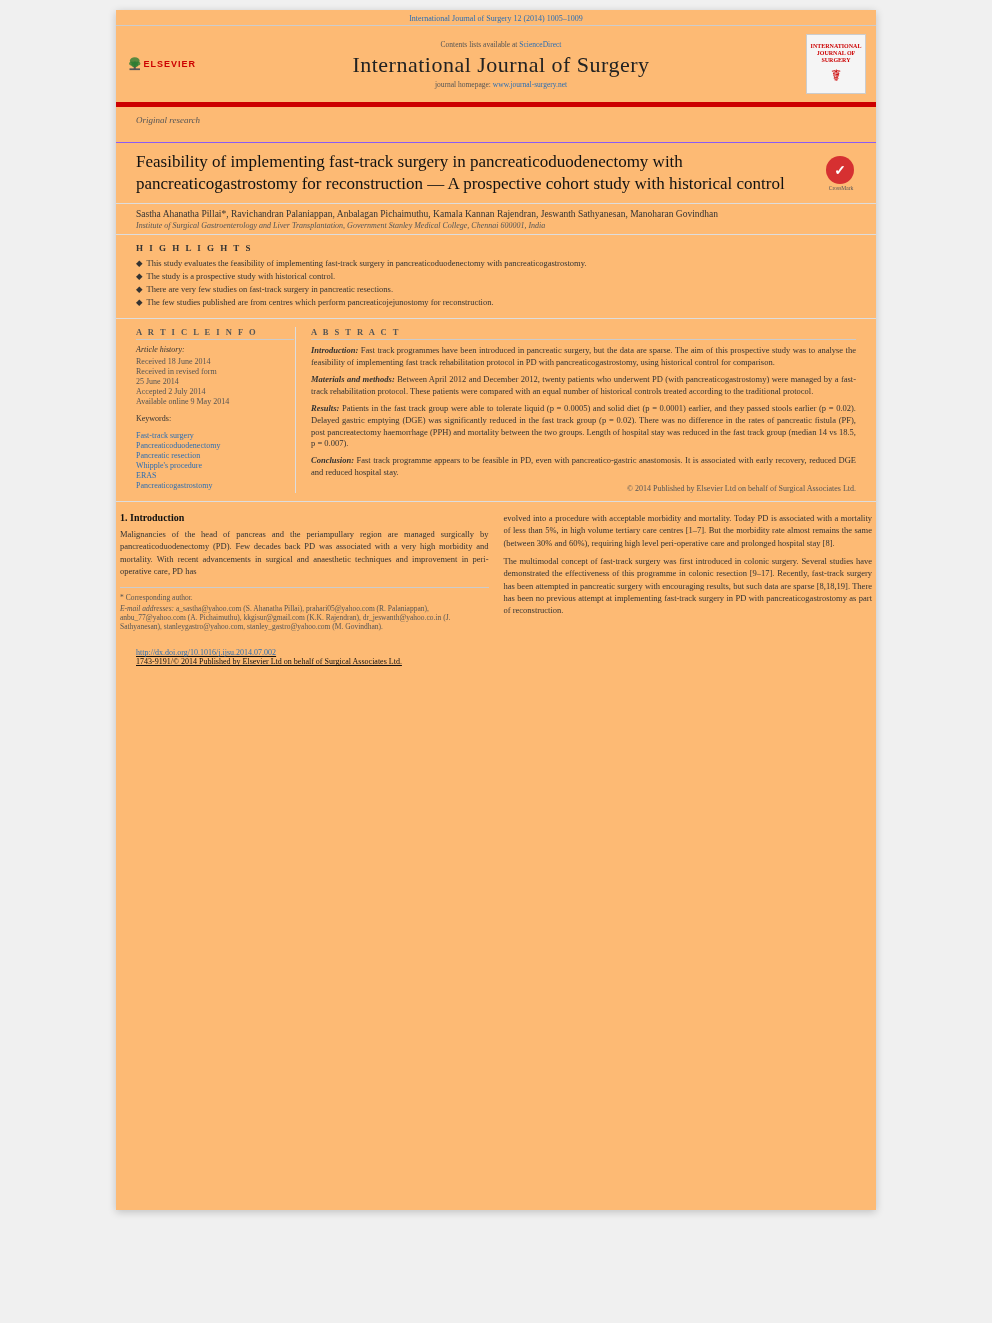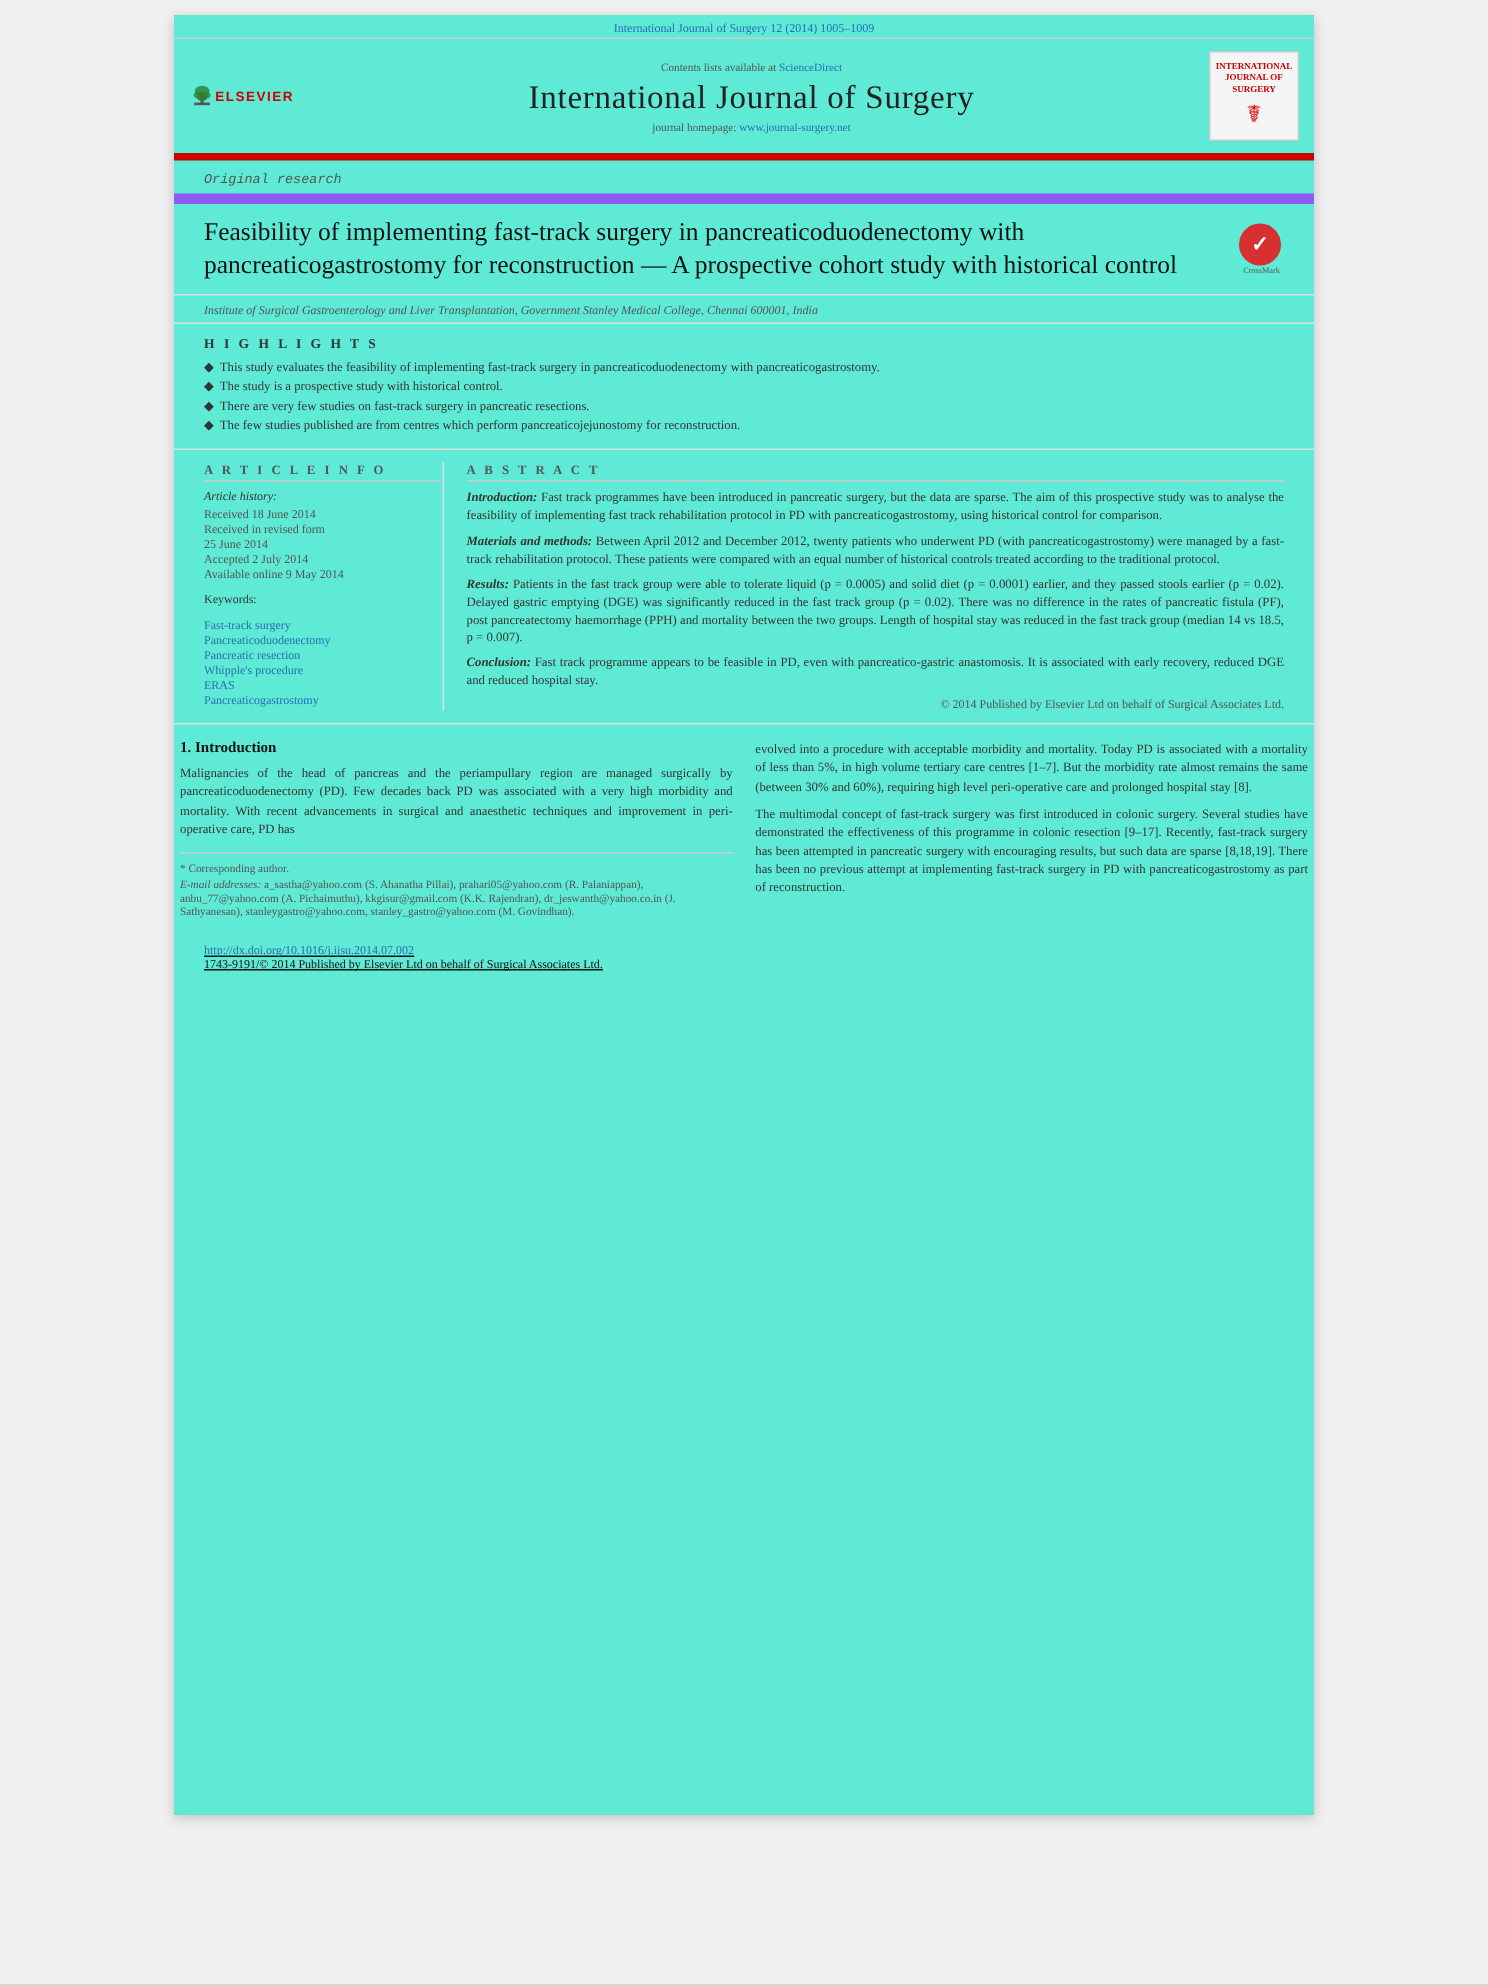--- a/index.html
+++ b/index.html
@@ -4,21 +4,21 @@
   <style>
     * { margin: 0; padding: 0; box-sizing: border-box; }
     body {
       background: #f0f0f0;
       font-family: 'Times New Roman', Times, serif;
       display: flex;
       justify-content: center;
       padding: 10px;
     }
     .page {
-      background: #5eead4;
+      background: #fdba74;
       width: 760px;
       min-height: 1200px;
       padding: 0;
       box-shadow: 0 2px 8px rgba(0,0,0,0.2);
       font-size: 9px;
       color: #111;
     }
     .top-bar {
       text-align: center;
       padding: 4px 0 2px;
@@ -86,23 +86,22 @@
       display: flex;
       flex-direction: column;
       justify-content: center;
       align-items: center;
       background: #f5f5f5;
     }
     .article-type {
       font-size: 9px;
       font-style: italic;
       color: #555;
-      padding: 8px 20px 4px;
-      border-bottom: 7px solid #8b5cf6;
-      font-family: Liberation Mono, monospace;
+      padding: 8px 20px 17px;
+      border-bottom: 1px solid #8b5cf6;
     }
     .article-title-section {
       padding: 8px 20px;
       border-bottom: 1px solid #ddd;
       display: flex;
       align-items: flex-start;
       gap: 10px;
     }
     .article-title {
       font-size: 17px;
@@ -324,20 +323,23 @@
 
   <div class="article-title-section">
     <h1 class="article-title">Feasibility of implementing fast-track surgery in pancreaticoduodenectomy with pancreaticogastrostomy for reconstruction — A prospective cohort study with historical control</h1>
     <div class="crossmark-badge">
       <div class="crossmark-circle">✓</div>
       <div class="crossmark-text">CrossMark</div>
     </div>
   </div>
 
   <div class="authors-section">
+    <div class="authors-line">
+      <span>Sastha Ahanatha Pillai*, Ravichandran Palaniappan, Anbalagan Pichaimuthu, Kamala Kannan Rajendran, Jeswanth Sathyanesan, Manoharan Govindhan</span>
+    </div>
     <div class="affiliation-line">Institute of Surgical Gastroenterology and Liver Transplantation, Government Stanley Medical College, Chennai 600001, India</div>
   </div>
 
   <div class="highlights-section">
     <div class="highlights-title">H I G H L I G H T S</div>
     <div class="highlight-item">
       <span class="highlight-bullet">◆</span>
       <span>This study evaluates the feasibility of implementing fast-track surgery in pancreaticoduodenectomy with pancreaticogastrostomy.</span>
     </div>
     <div class="highlight-item">

